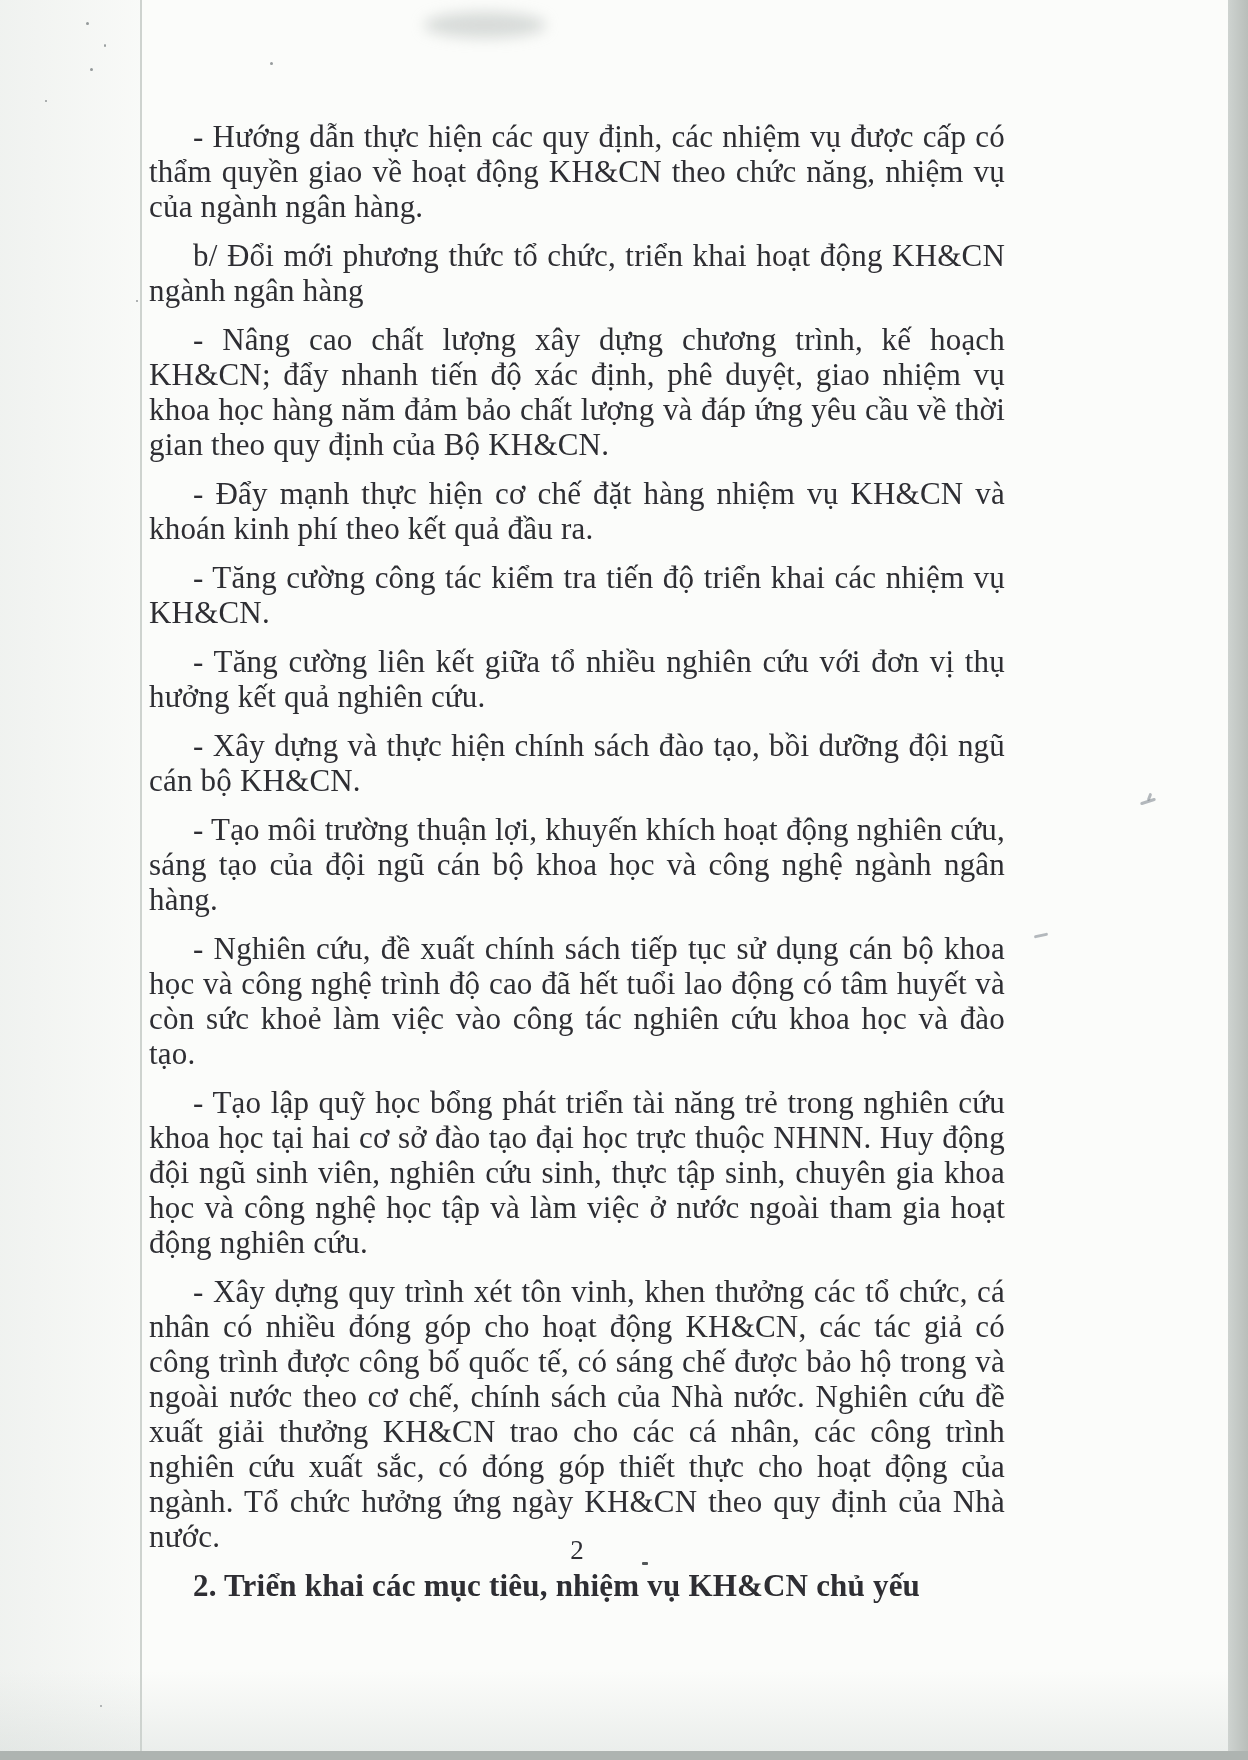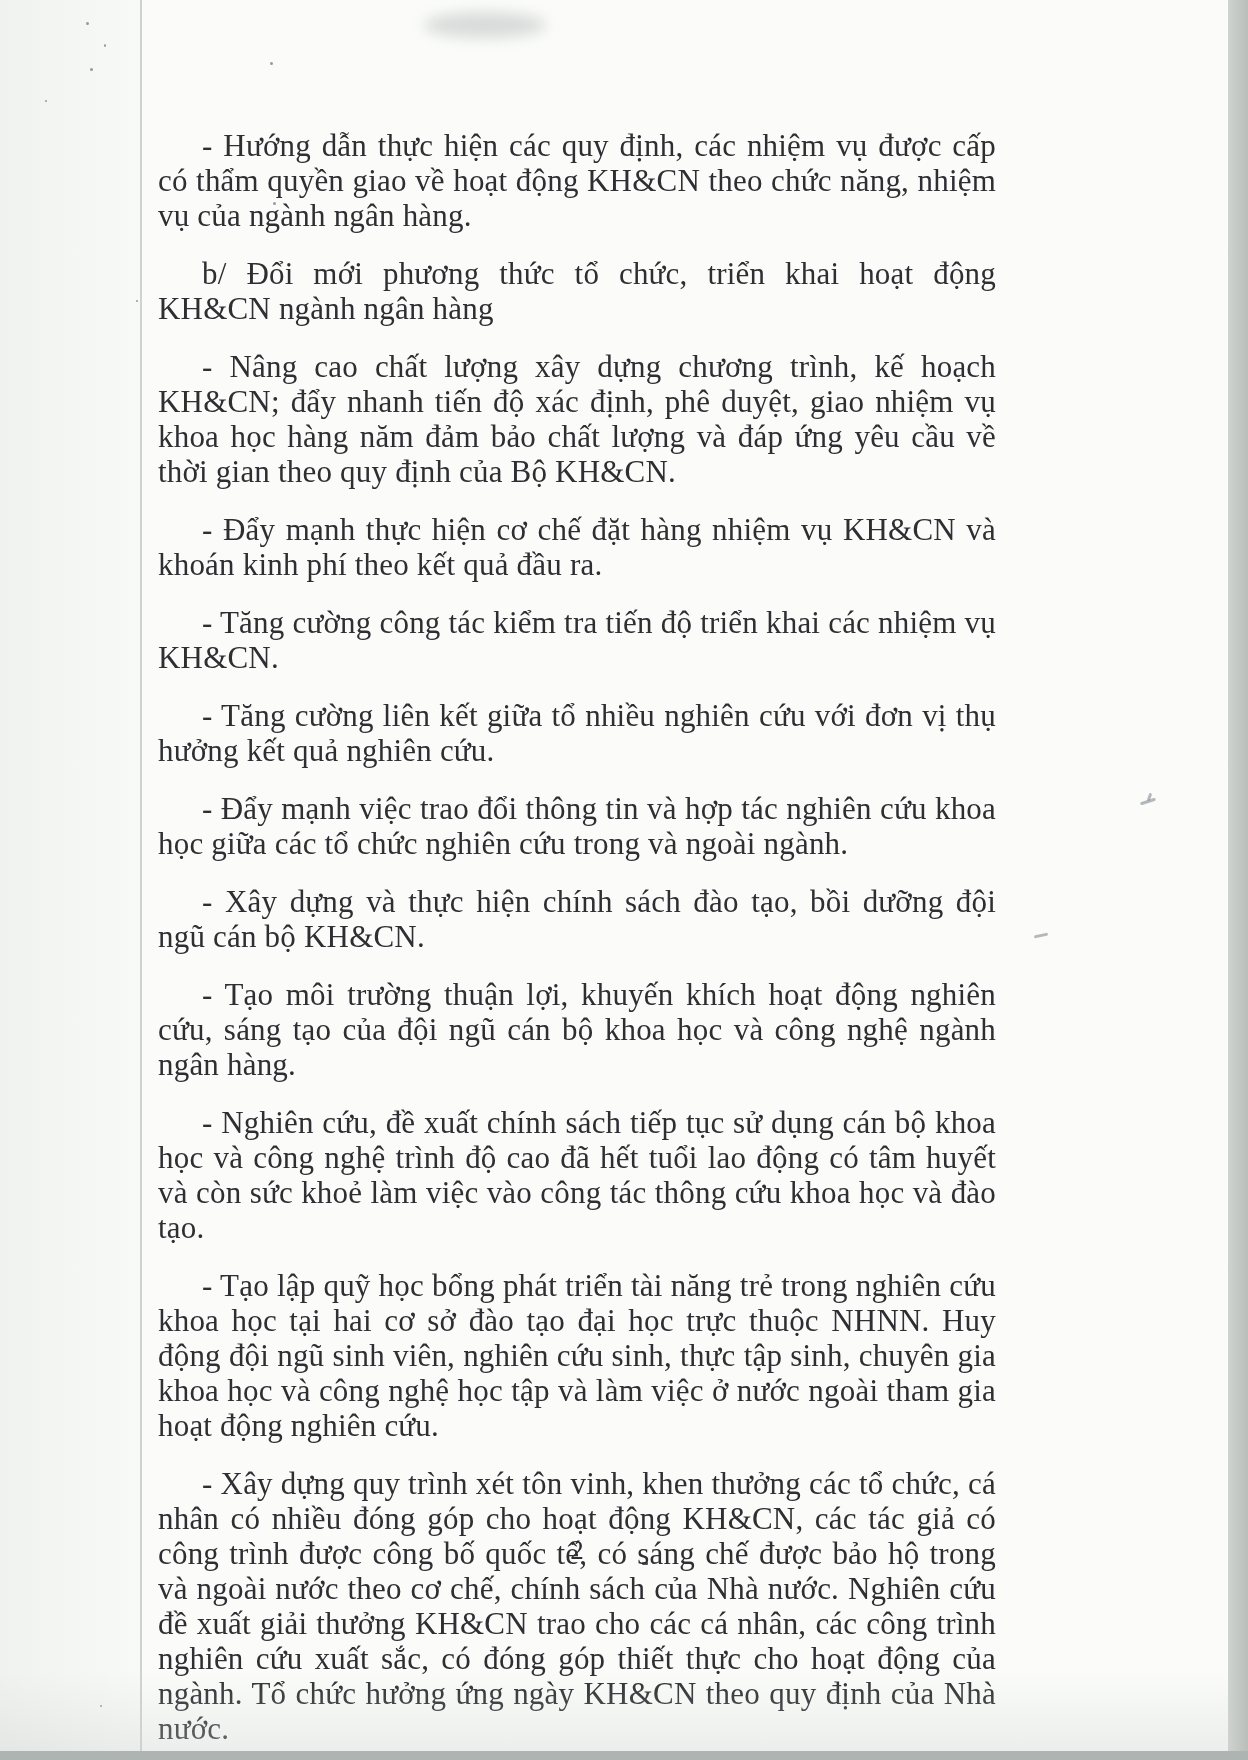--- a/index.html
+++ b/index.html
@@ -60,21 +60,21 @@
   .textblock {
     position: absolute;
     left: 145px; top: 115px;
     width: 864px;
     color: var(--ink, #2e2e33);
     font-size: 31px;
     line-height: 35px;
     text-align: justify;
   }
   .para {
-    margin: 13px;
+    margin: 4px;
     padding-top: 10px;
     text-indent: 44px;
     letter-spacing: 0.2px;
   }
   .para:first-child { padding-top: 0; }
   .para.bold { font-weight: bold; }
   .page-number {
     position: absolute;
     top: 1535px; left: 145px;
     width: 864px;
@@ -100,24 +100,23 @@
   <div class="left-strip"></div>
   <div class="smudge"></div>
 
   <div class="textblock" id="textblock">
       <p class="para">- Hướng dẫn thực hiện các quy định, các nhiệm vụ được cấp có thẩm quyền giao về hoạt động KH&amp;CN theo chức năng, nhiệm vụ của ngành ngân hàng.</p>
       <p class="para">b/ Đổi mới phương thức tổ chức, triển khai hoạt động KH&amp;CN ngành ngân hàng</p>
       <p class="para">- Nâng cao chất lượng xây dựng chương trình, kế hoạch KH&amp;CN; đẩy nhanh tiến độ xác định, phê duyệt, giao nhiệm vụ khoa học hàng năm đảm bảo chất lượng và đáp ứng yêu cầu về thời gian theo quy định của Bộ KH&amp;CN.</p>
       <p class="para">- Đẩy mạnh thực hiện cơ chế đặt hàng nhiệm vụ KH&amp;CN và khoán kinh phí theo kết quả đầu ra.</p>
       <p class="para">- Tăng cường công tác kiểm tra tiến độ triển khai các nhiệm vụ KH&amp;CN.</p>
       <p class="para">- Tăng cường liên kết giữa tổ nhiều nghiên cứu với đơn vị thụ hưởng kết quả nghiên cứu.</p>
-      <p class="para">- Đẩy mạnh việc trao đổi thông tin và hợp tác nghiên cứu khoa học giữa các tổ chức nghiên cứu trong và ngoài ngành.</p>
       <p class="para">- Xây dựng và thực hiện chính sách đào tạo, bồi dưỡng đội ngũ cán bộ KH&amp;CN.</p>
       <p class="para">- Tạo môi trường thuận lợi, khuyến khích hoạt động nghiên cứu, sáng tạo của đội ngũ cán bộ khoa học và công nghệ ngành ngân hàng.</p>
-      <p class="para">- Nghiên cứu, đề xuất chính sách tiếp tục sử dụng cán bộ khoa học và công nghệ trình độ cao đã hết tuổi lao động có tâm huyết và còn sức khoẻ làm việc vào công tác thông cứu khoa học và đào tạo.</p>
+      <p class="para">- Nghiên cứu, đề xuất chính sách tiếp tục sử dụng cán bộ khoa học và công nghệ trình độ cao đã hết tuổi lao động có tâm huyết và còn sức khoẻ làm việc vào công tác nghiên cứu khoa học và đào tạo.</p>
       <p class="para">- Tạo lập quỹ học bổng phát triển tài năng trẻ trong nghiên cứu khoa học tại hai cơ sở đào tạo đại học trực thuộc NHNN. Huy động đội ngũ sinh viên, nghiên cứu sinh, thực tập sinh, chuyên gia khoa học và công nghệ học tập và làm việc ở nước ngoài tham gia hoạt động nghiên cứu.</p>
       <p class="para">- Xây dựng quy trình xét tôn vinh, khen thưởng các tổ chức, cá nhân có nhiều đóng góp cho hoạt động KH&amp;CN, các tác giả có công trình được công bố quốc tế, có sáng chế được bảo hộ trong và ngoài nước theo cơ chế, chính sách của Nhà nước. Nghiên cứu đề xuất giải thưởng KH&amp;CN trao cho các cá nhân, các công trình nghiên cứu xuất sắc, có đóng góp thiết thực cho hoạt động của ngành. Tổ chức hưởng ứng ngày KH&amp;CN theo quy định của Nhà nước.</p>
       <p class="para bold">2. Triển khai các mục tiêu, nhiệm vụ KH&amp;CN chủ yếu</p>
     </div>
 
   <div class="page-number">2</div>
 
   <div class="speck" style="left:86px;  top:22px;   width:3px; height:3px;"></div>
   <div class="speck" style="left:104px; top:44px;   width:2px; height:3px;"></div>
   <div class="speck" style="left:90px;  top:68px;   width:3px; height:3px;"></div>

